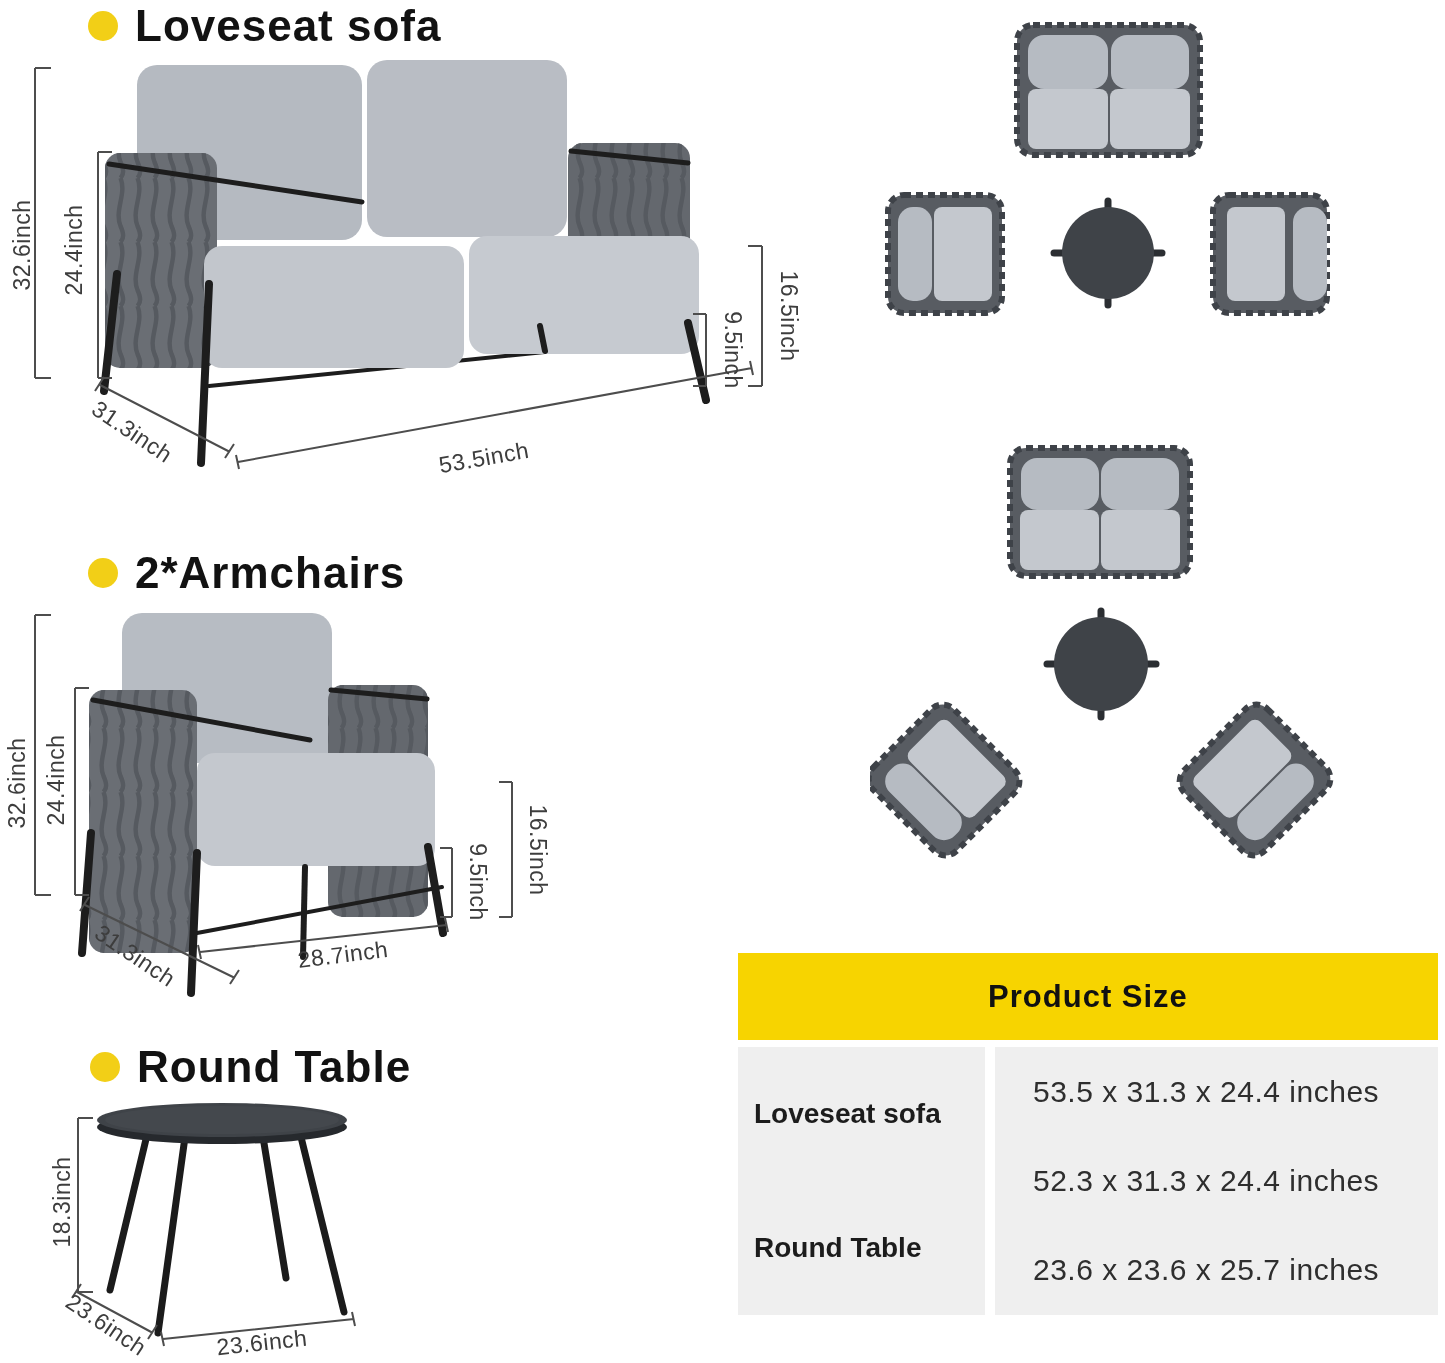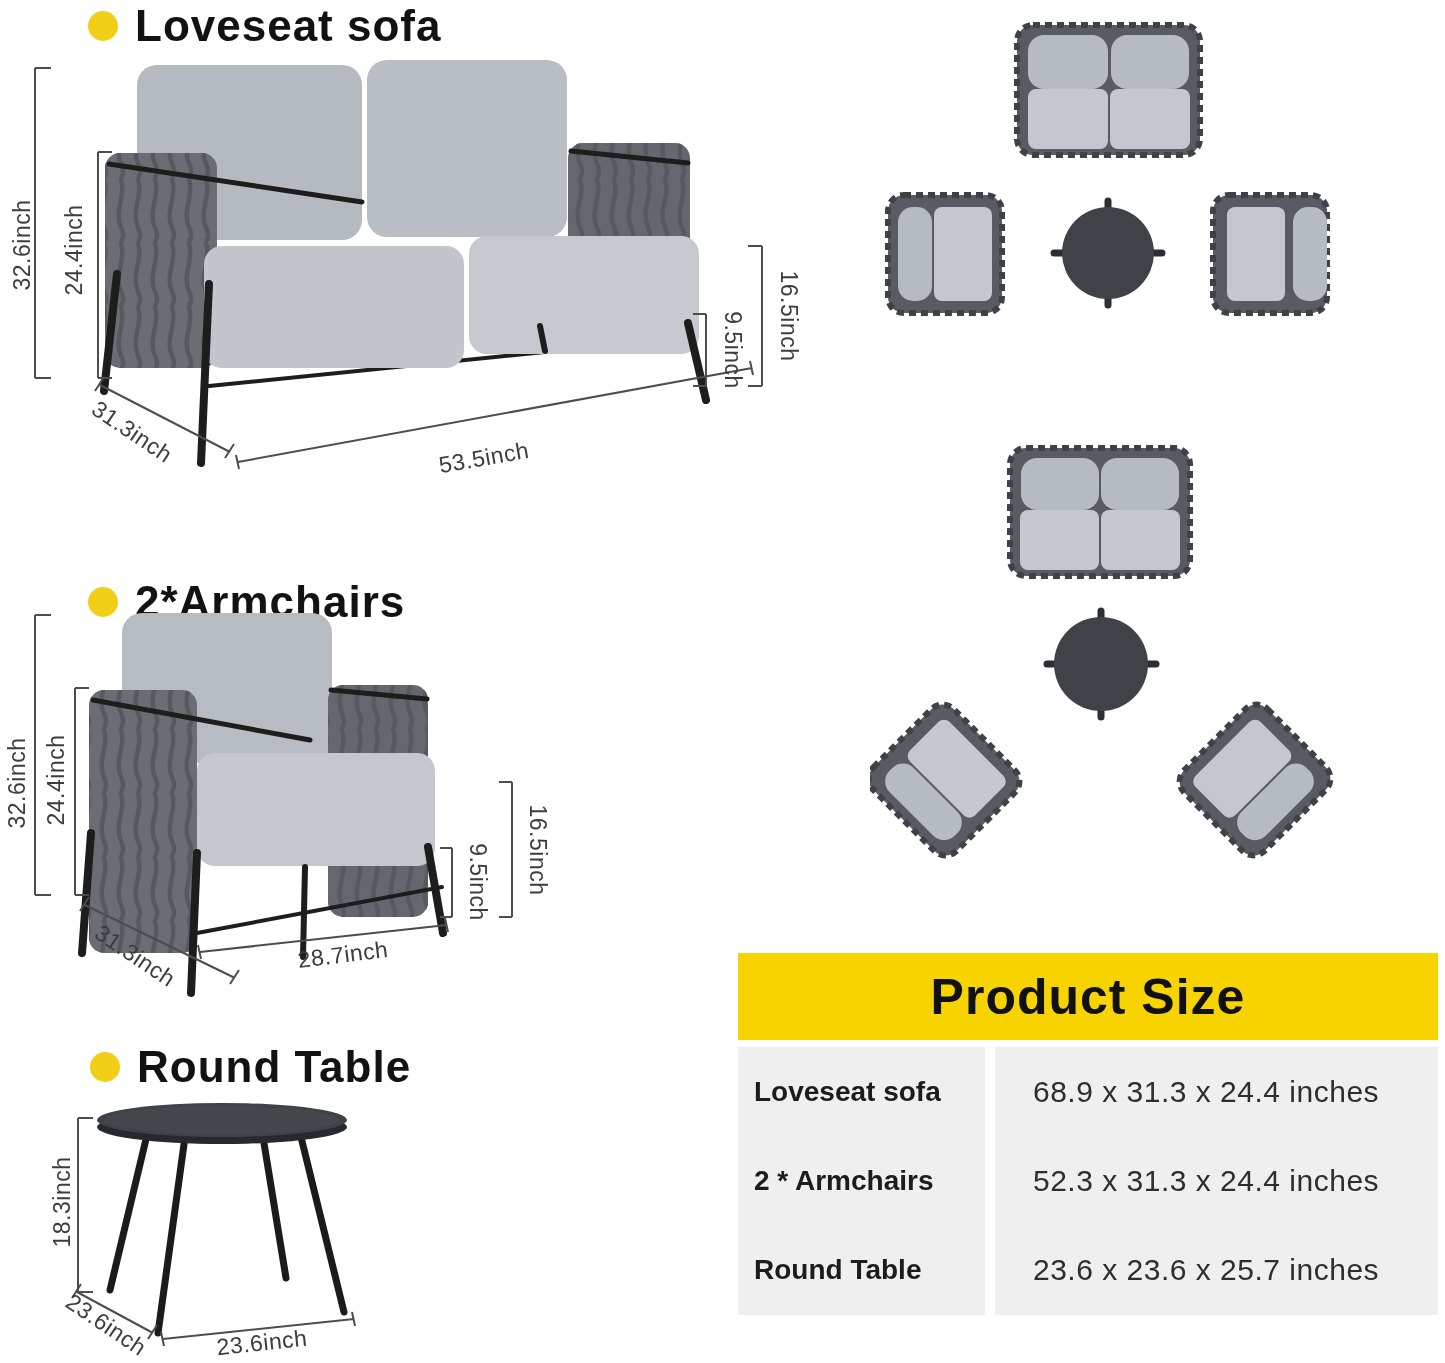--- a/index.html
+++ b/index.html
@@ -40,21 +40,21 @@
     white-space:nowrap;
     transform-origin:center;
   }
   
   .ps-panel { position:absolute; left:738px; top:953px; width:700px; height:362px; }
   .ps-header {
     position:absolute; left:0; top:0; width:700px; height:87px;
     background:#F7D400;
     display:flex; align-items:center; justify-content:center;
   }
-  .ps-title { font-size:50px; font-weight:bold; color:#111111; letter-spacing:1px; }
+  .ps-title { font-size:31px; font-weight:bold; color:#111111; letter-spacing:1px; }
   .ps-col {
     position:absolute; top:94px; height:268px;
     background:#efefef;
     display:flex; flex-direction:column; justify-content:space-around;
   }
   .ps-col-left  { left:0; width:247px; }
   .ps-col-right { left:257px; width:443px; }
   .ps-name  { padding-left:16px; font-size:28px; font-weight:bold; color:#1c1c1c; }
   .ps-value { padding-left:38px; font-size:30px; color:#2e2e2e; letter-spacing:0.5px; }
 </style>
@@ -114,21 +114,21 @@
     </g>
   </svg>
   <span class="dim" style="left:12px;  top:195px; transform:translate(-50%,-50%) rotate(-90deg);">32.6inch</span>
   <span class="dim" style="left:64px;  top:200px; transform:translate(-50%,-50%) rotate(-90deg);">24.4inch</span>
   <span class="dim" style="left:122px; top:382px; transform:translate(-50%,-50%) rotate(34deg);">31.3inch</span>
   <span class="dim" style="left:474px; top:408px; transform:translate(-50%,-50%) rotate(-10deg);">53.5inch</span>
   <span class="dim" style="left:778px; top:266px; transform:translate(-50%,-50%) rotate(90deg);">16.5inch</span>
   <span class="dim" style="left:722px; top:300px; transform:translate(-50%,-50%) rotate(90deg);">9.5inch</span>
 </div>
 
-<div class="section-heading" style="left:88px; top:548px;margin-top:29px;">
+<div class="section-heading" style="left:88px; top:548px;">
   <span class="bullet"></span>
   <span class="heading-text">2*Armchairs</span>
 </div>
 
 <div class="illustration" style="left:10px; top:600px; width:600px; height:400px;">
   <svg width="600" height="400" viewBox="0 0 600 400">
     <defs>
       <pattern id="weaveB" width="17" height="64" patternUnits="userSpaceOnUse">
         <path d="M8.5,0 C15,16 2,32 8.5,48 C12,56 12,60 8.5,64" stroke="#565a60" stroke-width="4.5" fill="none"></path>
       </pattern>
@@ -276,21 +276,20 @@
     </g>
   </svg>
 </div>
 
 <div class="ps-panel">
   <div class="ps-header">
     <span class="ps-title">Product Size</span>
   </div>
   <div class="ps-col ps-col-left">
     <div class="ps-name">Loveseat sofa</div>
-    <div class="ps-name">2 * Armchairs</div>
     <div class="ps-name">Round Table</div>
   </div>
   <div class="ps-col ps-col-right">
-    <div class="ps-value">68.9 x 31.3 x 24.4 inches</div>
+    <div class="ps-value">53.5 x 31.3 x 24.4 inches</div>
     <div class="ps-value">52.3 x 31.3 x 24.4 inches</div>
     <div class="ps-value">23.6 x 23.6 x 25.7 inches</div>
   </div>
 </div>
 
 </body></html>

